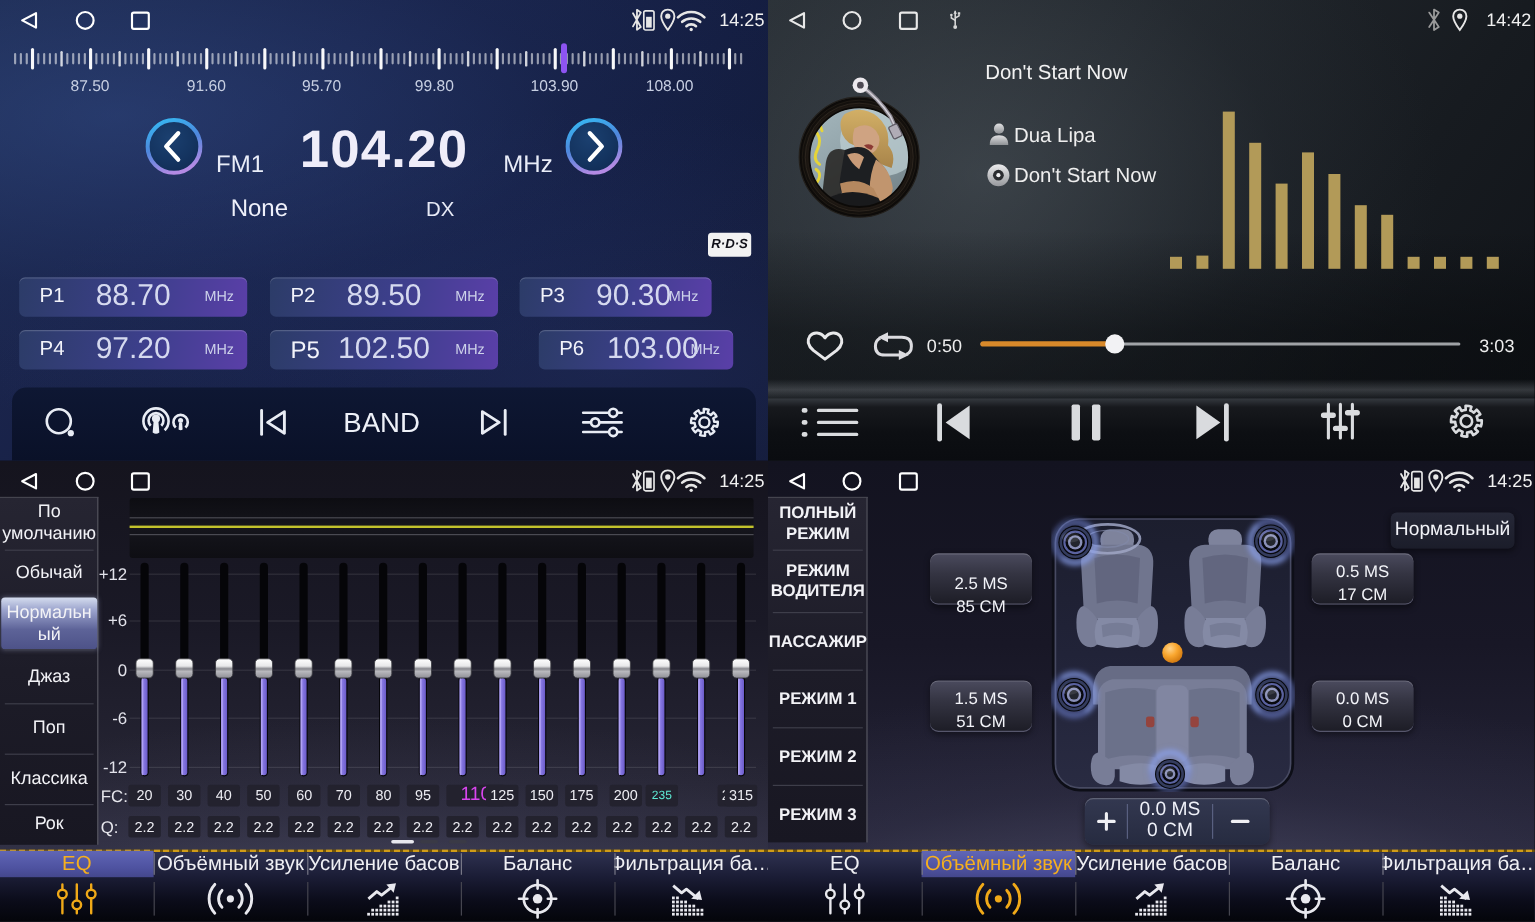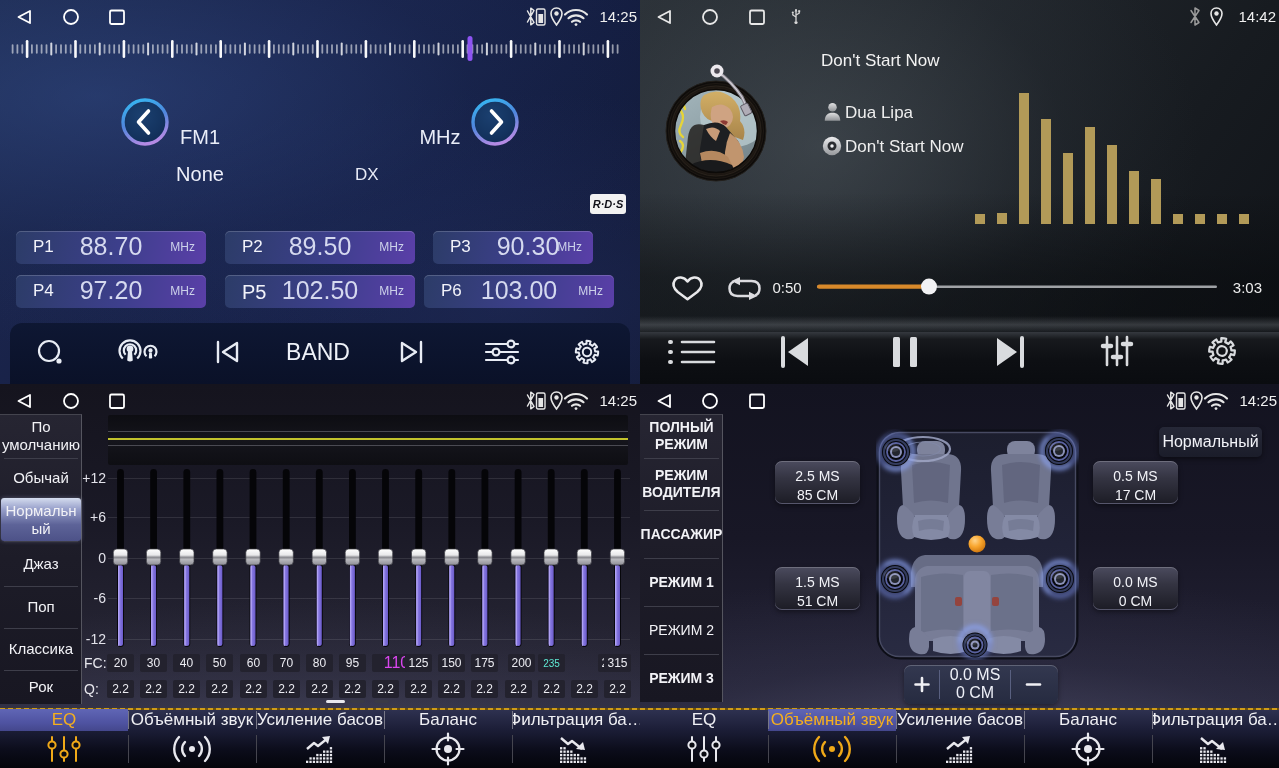--- a/index.html
+++ b/index.html
@@ -164,20 +164,28 @@
 <rect x="582.7" y="42.5" width="2.0" height="13" rx="1.0" fill="#fff" opacity="0.8"></rect>
 <rect x="587.6" y="44.2" width="1.8" height="9.5" rx="0.9" fill="#fff" opacity="0.55"></rect>
 <rect x="592.5" y="44.2" width="1.8" height="9.5" rx="0.9" fill="#fff" opacity="0.55"></rect>
 <rect x="597.3" y="44.2" width="1.8" height="9.5" rx="0.9" fill="#fff" opacity="0.55"></rect>
 <rect x="602.2" y="44.2" width="1.8" height="9.5" rx="0.9" fill="#fff" opacity="0.55"></rect>
 <rect x="606.6" y="40.0" width="2.6" height="18" rx="1.3" fill="#fff" opacity="0.97"></rect>
 <rect x="611.8" y="44.2" width="1.8" height="9.5" rx="0.9" fill="#fff" opacity="0.55"></rect>
 <rect x="616.7" y="44.2" width="1.8" height="9.5" rx="0.9" fill="#fff" opacity="0.55"></rect>
     <rect x="467.5" y="36" width="5" height="25" rx="2.5" fill="#8d54f2"></rect>
   </svg>
+  <div class="abs" style="top:64px;left:0;width:640px;height:14px;font-size:13px;color:#c7cfe2;">
+    <span class="abs" style="left:75px;transform:translateX(-50%)">87.50</span>
+    <span class="abs" style="left:172px;transform:translateX(-50%)">91.60</span>
+    <span class="abs" style="left:268px;transform:translateX(-50%)">95.70</span>
+    <span class="abs" style="left:362px;transform:translateX(-50%)">99.80</span>
+    <span class="abs" style="left:462px;transform:translateX(-50%)">103.90</span>
+    <span class="abs" style="left:558px;transform:translateX(-50%)">108.00</span>
+  </div>
 
   <svg class="abs" style="left:121px;top:98px" width="48" height="48">
 <defs>
         <linearGradient id="ringl" x1="0.15" y1="0" x2="0.5" y2="1">
 <stop offset="0" stop-color="#35b8f2"></stop>
           <stop offset="0.5" stop-color="#4f86dc"></stop>
           <stop offset="1" stop-color="#b48ae4"></stop>
         </linearGradient>
 <radialGradient id="rfilll" cx="0.42" cy="0.35" r="0.75">
           <stop offset="0" stop-color="#1b4070"></stop>
@@ -198,22 +206,23 @@
 <radialGradient id="rfillr" cx="0.42" cy="0.35" r="0.75">
           <stop offset="0" stop-color="#1b4070"></stop>
           <stop offset="0.6" stop-color="#143460"></stop>
           <stop offset="1" stop-color="#102a52"></stop>
         </radialGradient>
       </defs>
 <circle cx="24" cy="24" r="22" fill="url(#rfillr)" stroke="url(#ringr)" stroke-width="3.4"></circle>
 <path d="M 20.5 13 L 30.5 24 L 20.5 35" fill="none" stroke="#fff" stroke-width="3.6" stroke-linecap="round" stroke-linejoin="round"></path>
 </svg>
   <div class="abs" style="left:160px;top:126px;width:80px;text-align:center;font-size:20px;color:#e9edf8">FM1</div>
+  <div class="abs" style="left:200px;top:100px;width:240px;text-align:center;font-size:44px;font-weight:bold;color:#efedf9;letter-spacing:1px">104.20</div>
   <div class="abs" style="left:400px;top:126px;width:80px;text-align:center;font-size:20px;color:#e9edf8">MHz</div>
-  <div class="abs" style="left:160px;top:163px;width:80px;text-align:center;font-size:20px;color:#eef0fa">None</div>
+  <div class="abs" style="left:160px;top:163px;width:80px;text-align:right;font-size:20px;color:#eef0fa">None</div>
   <div class="abs" style="left:355px;top:165px;width:72px;text-align:left;font-size:17px;color:#e7eaf6">DX</div>
 
   <div class="abs" style="left:590px;top:194px;width:36px;height:20px;background:#f2f2f2;border-radius:3px;color:#101018;font-weight:bold;font-style:italic;font-size:11px;text-align:center;line-height:20px;letter-spacing:0px">R·D·S</div>
 
   <div class="abs" style="left:16px;top:231px;width:190px;height:33px;border-radius:5px;background:linear-gradient(100deg,#2c3c68 0%,#3d3f8c 55%,#5a3fa8 100%);box-shadow:inset 0 1px 0 rgba(255,255,255,.18)">
 <span class="abs" style="left:17px;top:6px;font-size:17px;color:#f2f3fa">P1</span>
 <span class="abs" style="left:40px;top:1px;width:110px;text-align:center;font-size:25px;color:#d5d9ef">88.70</span>
 <span class="abs" style="right:11px;top:9px;font-size:12px;color:#cdd2ea">MHz</span>
 </div>
 <div class="abs" style="left:225px;top:231px;width:190px;height:33px;border-radius:5px;background:linear-gradient(100deg,#2c3c68 0%,#3d3f8c 55%,#5a3fa8 100%);box-shadow:inset 0 1px 0 rgba(255,255,255,.18)">
@@ -229,21 +238,21 @@
 <div class="abs" style="left:16px;top:275px;width:190px;height:33px;border-radius:5px;background:linear-gradient(100deg,#2c3c68 0%,#3d3f8c 55%,#5a3fa8 100%);box-shadow:inset 0 1px 0 rgba(255,255,255,.18)">
 <span class="abs" style="left:17px;top:6px;font-size:17px;color:#f2f3fa">P4</span>
 <span class="abs" style="left:40px;top:1px;width:110px;text-align:center;font-size:25px;color:#d5d9ef">97.20</span>
 <span class="abs" style="right:11px;top:9px;font-size:12px;color:#cdd2ea">MHz</span>
 </div>
 <div class="abs" style="left:225px;top:275px;width:190px;height:33px;border-radius:5px;background:linear-gradient(100deg,#2c3c68 0%,#3d3f8c 55%,#5a3fa8 100%);box-shadow:inset 0 1px 0 rgba(255,255,255,.18)">
 <span class="abs" style="left:17px;top:6px;font-size:20px;color:#f2f3fa">P5</span>
 <span class="abs" style="left:40px;top:1px;width:110px;text-align:center;font-size:25px;color:#d5d9ef">102.50</span>
 <span class="abs" style="right:11px;top:9px;font-size:12px;color:#cdd2ea">MHz</span>
 </div>
-<div class="abs" style="left:424px;top:275px;width:190px;height:33px;border-radius:5px;background:linear-gradient(100deg,#2c3c68 0%,#3d3f8c 55%,#5a3fa8 100%);box-shadow:inset 0 1px 0 rgba(255,255,255,.18)">
+<div class="abs" style="left:449px;top:275px;width:162px;height:33px;border-radius:5px;background:linear-gradient(100deg,#2c3c68 0%,#3d3f8c 55%,#5a3fa8 100%);box-shadow:inset 0 1px 0 rgba(255,255,255,.18)">
 <span class="abs" style="left:17px;top:6px;font-size:17px;color:#f2f3fa">P6</span>
 <span class="abs" style="left:40px;top:1px;width:110px;text-align:center;font-size:25px;color:#d5d9ef">103.00</span>
 <span class="abs" style="right:11px;top:9px;font-size:12px;color:#cdd2ea">MHz</span>
 </div>
 
   <div class="abs" style="left:10px;top:323px;width:620px;height:61px;background:linear-gradient(180deg,#0e1733 0%,#0a1128 100%);border-radius:12px 12px 0 0;"></div>
   <svg class="abs" style="left:0;top:323px" width="640" height="61" viewBox="0 323 640 61" fill="none" stroke="#e8ecf4">
 <g transform="translate(50,352)">
         <circle cx="-1" cy="-1" r="10" stroke-width="2.2"></circle>
         <circle cx="9" cy="9" r="2.6" fill="#e8ecf4" stroke="none"></circle>
@@ -738,26 +747,26 @@
   </svg>
   <div class="abs" style="left:0;top:30px;width:83px;height:288px;background:linear-gradient(180deg,#262532 0%,#1d1c28 50%,#181722 100%);border-right:1px solid #55555f;border-top:1px solid #44444e"></div>
 <div class="abs ctr" style="left:1px;top:30px;width:81px;height:44px;font-size:14px;font-weight:bold;color:#f2f2f6;text-align:center;line-height:17px">ПОЛНЫЙ<br>РЕЖИМ</div>
 <div class="abs" style="left:4px;top:74px;width:75px;height:1px;background:#3e3e4a"></div>
 <div class="abs ctr" style="left:1px;top:74px;width:81px;height:52px;font-size:14px;font-weight:bold;color:#f2f2f6;text-align:center;line-height:17px">РЕЖИМ<br>ВОДИТЕЛЯ</div>
 <div class="abs" style="left:4px;top:126px;width:75px;height:1px;background:#3e3e4a"></div>
 <div class="abs ctr" style="left:1px;top:126px;width:81px;height:48px;font-size:14px;font-weight:bold;color:#f2f2f6;text-align:center;line-height:17px">ПАССАЖИР</div>
 <div class="abs" style="left:4px;top:174px;width:75px;height:1px;background:#3e3e4a"></div>
 <div class="abs ctr" style="left:1px;top:174px;width:81px;height:48px;font-size:14px;font-weight:bold;color:#f2f2f6;text-align:center;line-height:17px">РЕЖИМ 1</div>
 <div class="abs" style="left:4px;top:222px;width:75px;height:1px;background:#3e3e4a"></div>
-<div class="abs ctr" style="left:1px;top:222px;width:81px;height:48px;font-size:14px;font-weight:normal;color:#f2f2f6;text-align:center;line-height:17px">РЕЖИМ 2</div>
+<div class="abs ctr" style="left:1px;top:222px;width:81px;height:48px;font-size:14px;font-weight:bold;color:#f2f2f6;text-align:center;line-height:17px">РЕЖИМ 2</div>
 <div class="abs" style="left:4px;top:270px;width:75px;height:1px;background:#3e3e4a"></div>
 <div class="abs ctr" style="left:1px;top:270px;width:81px;height:48px;font-size:14px;font-weight:bold;color:#f2f2f6;text-align:center;line-height:17px">РЕЖИМ 3</div>
   <div class="abs ctr" style="left:519px;top:43px;width:103px;height:30px;background:linear-gradient(180deg,#262837 0%,#1b1d2a 100%);border-radius:5px;font-size:16px;color:#f2f3f8;box-shadow:0 2px 5px rgba(0,0,0,.45)">Нормальный</div>
   <div class="abs" style="left:135px;top:77px;width:85px;height:43px;border-radius:7px;background:linear-gradient(180deg,#4b4b5e 0%,#343442 40%,#1c1c25 100%);box-shadow:inset 0 1px 0 rgba(255,255,255,.20), inset 0 -1px 0 rgba(135,135,165,.55), 0 2px 5px rgba(0,0,0,.4);text-align:center;font-size:14px;color:#f2f3f8">
-<div style="margin-top:5px;line-height:20px">2.5 MS</div>
+<div style="margin-top:15px;line-height:20px">2.5 MS</div>
       <div style="line-height:18px">85 CM</div>
     </div>
   <div class="abs" style="left:453px;top:77px;width:85px;height:43px;border-radius:7px;background:linear-gradient(180deg,#4b4b5e 0%,#343442 40%,#1c1c25 100%);box-shadow:inset 0 1px 0 rgba(255,255,255,.20), inset 0 -1px 0 rgba(135,135,165,.55), 0 2px 5px rgba(0,0,0,.4);text-align:center;font-size:14px;color:#f2f3f8">
 <div style="margin-top:5px;line-height:20px">0.5 MS</div>
       <div style="line-height:18px">17 CM</div>
     </div>
   <div class="abs" style="left:135px;top:183px;width:85px;height:43px;border-radius:7px;background:linear-gradient(180deg,#4b4b5e 0%,#343442 40%,#1c1c25 100%);box-shadow:inset 0 1px 0 rgba(255,255,255,.20), inset 0 -1px 0 rgba(135,135,165,.55), 0 2px 5px rgba(0,0,0,.4);text-align:center;font-size:14px;color:#f2f3f8">
 <div style="margin-top:5px;line-height:20px">1.5 MS</div>
       <div style="line-height:18px">51 CM</div>
     </div>

